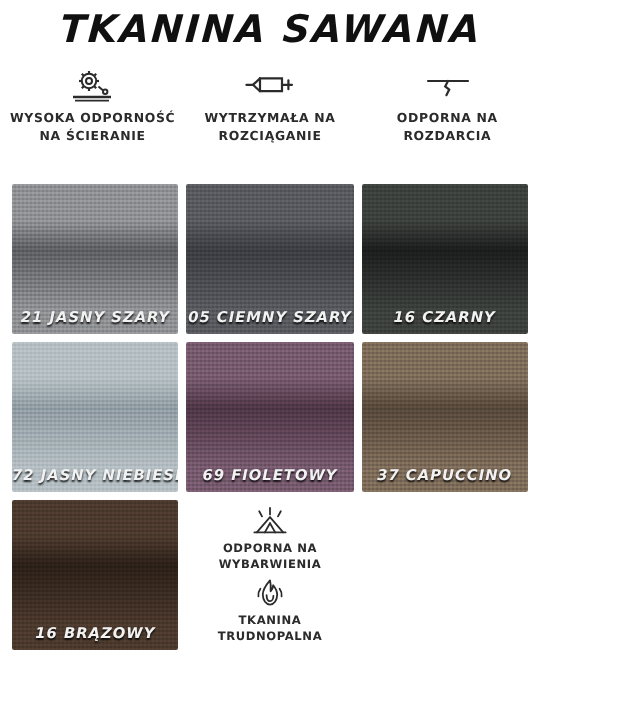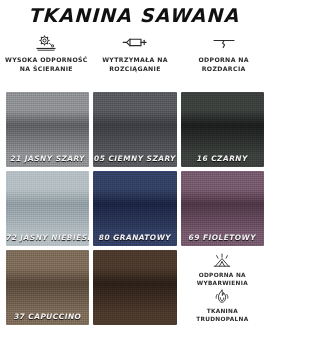--- a/index.html
+++ b/index.html
@@ -252,45 +252,40 @@
     <div class="label">16 CZARNY</div>
   </div>
 
   <div class="swatch">
     <div class="top" style="background: linear-gradient(rgb(179, 189, 194) 0%, rgb(179, 189, 194) 55%, rgb(142, 154, 161) 100%);"></div>
     <div class="bot" style="background: linear-gradient(rgb(142, 154, 161) 0%, rgb(179, 189, 194) 72%, rgb(179, 189, 194) 100%);"></div>
     <div class="weave"></div>
     <div class="label">72 JASNY NIEBIESKI</div>
   </div>
 
-  <div class="swatch">
-    <div class="top" style="background: linear-gradient(rgb(51, 63, 99) 0%, rgb(51, 63, 99) 55%, rgb(27, 35, 64) 100%);"></div>
-    <div class="bot" style="background: linear-gradient(rgb(27, 35, 64) 0%, rgb(51, 63, 99) 72%, rgb(51, 63, 99) 100%);"></div>
-    <div class="weave"></div>
-    <div class="label">80 GRANATOWY</div>
-  </div>
 
   <div class="swatch">
     <div class="top" style="background: linear-gradient(rgb(116, 88, 108) 0%, rgb(116, 88, 108) 55%, rgb(77, 53, 69) 100%);"></div>
     <div class="bot" style="background: linear-gradient(rgb(77, 53, 69) 0%, rgb(116, 88, 108) 72%, rgb(116, 88, 108) 100%);"></div>
     <div class="weave"></div>
     <div class="label">69 FIOLETOWY</div>
   </div>
 
   <div class="swatch">
     <div class="top" style="background: linear-gradient(rgb(123, 106, 88) 0%, rgb(123, 106, 88) 55%, rgb(85, 71, 57) 100%);"></div>
     <div class="bot" style="background: linear-gradient(rgb(85, 71, 57) 0%, rgb(123, 106, 88) 72%, rgb(123, 106, 88) 100%);"></div>
     <div class="weave"></div>
     <div class="label">37 CAPUCCINO</div>
   </div>
 
   <div class="swatch">
     <div class="top" style="background: linear-gradient(rgb(74, 56, 44) 0%, rgb(74, 56, 44) 55%, rgb(42, 31, 23) 100%);"></div>
     <div class="bot" style="background: linear-gradient(rgb(42, 31, 23) 0%, rgb(74, 56, 44) 72%, rgb(74, 56, 44) 100%);"></div>
     <div class="weave"></div>
+    <div class="label">16 BRĄZOWY</div>
   </div>
 
   <div class="extra-cell">
 
     <div class="extra">
       <span class="glyph">
         <svg width="24" height="16" viewBox="0 0 24 16">
           <g fill="none" stroke="#2b2b2b" stroke-width="0.9" stroke-linecap="round">
             <line x1="12" y1="1" x2="12" y2="4.2"></line>
             <line x1="6.6" y1="2.6" x2="8" y2="5.2"></line>

